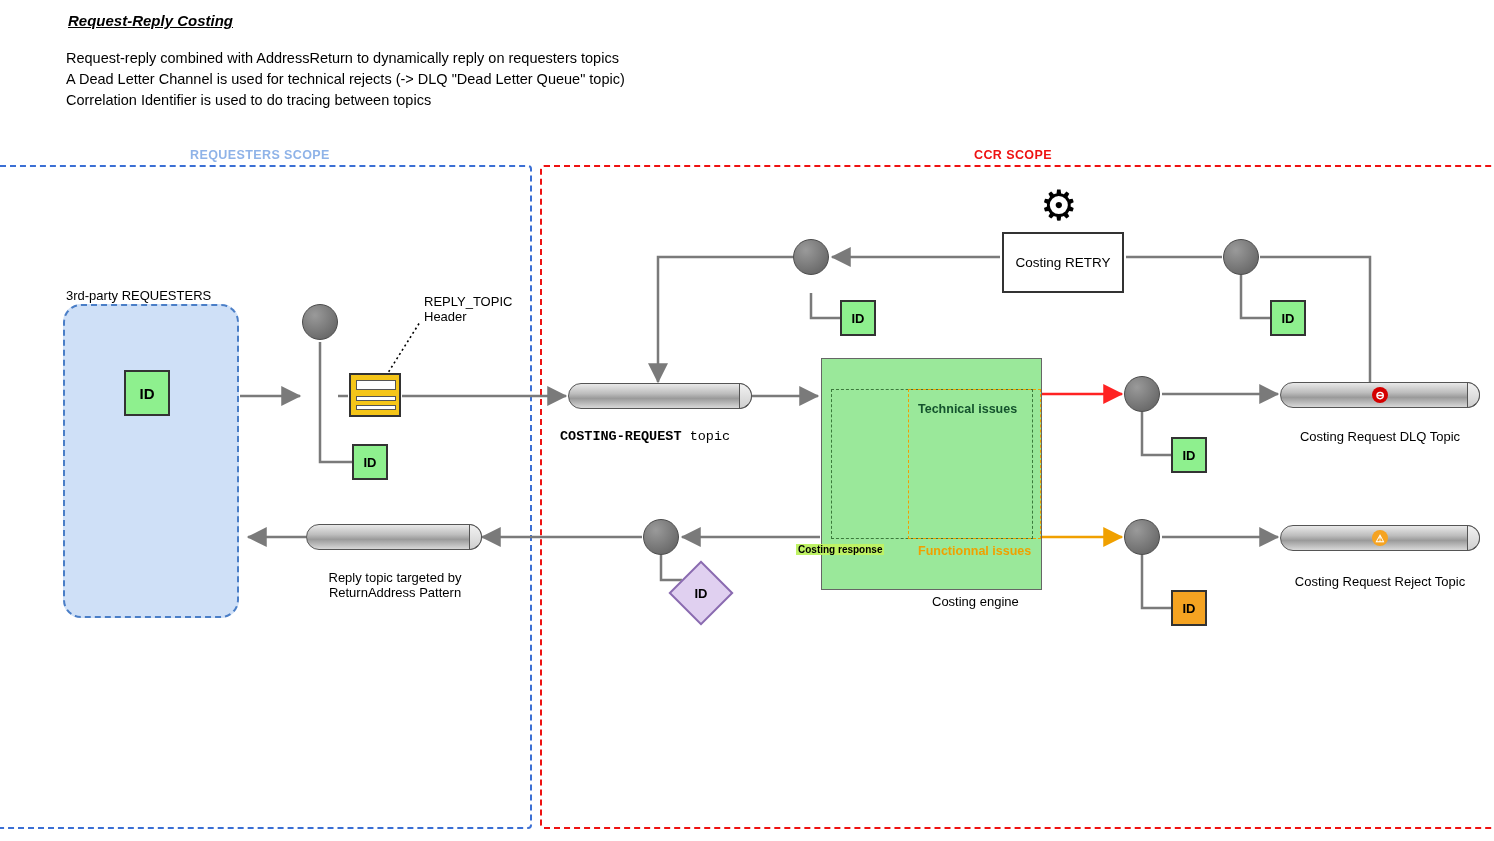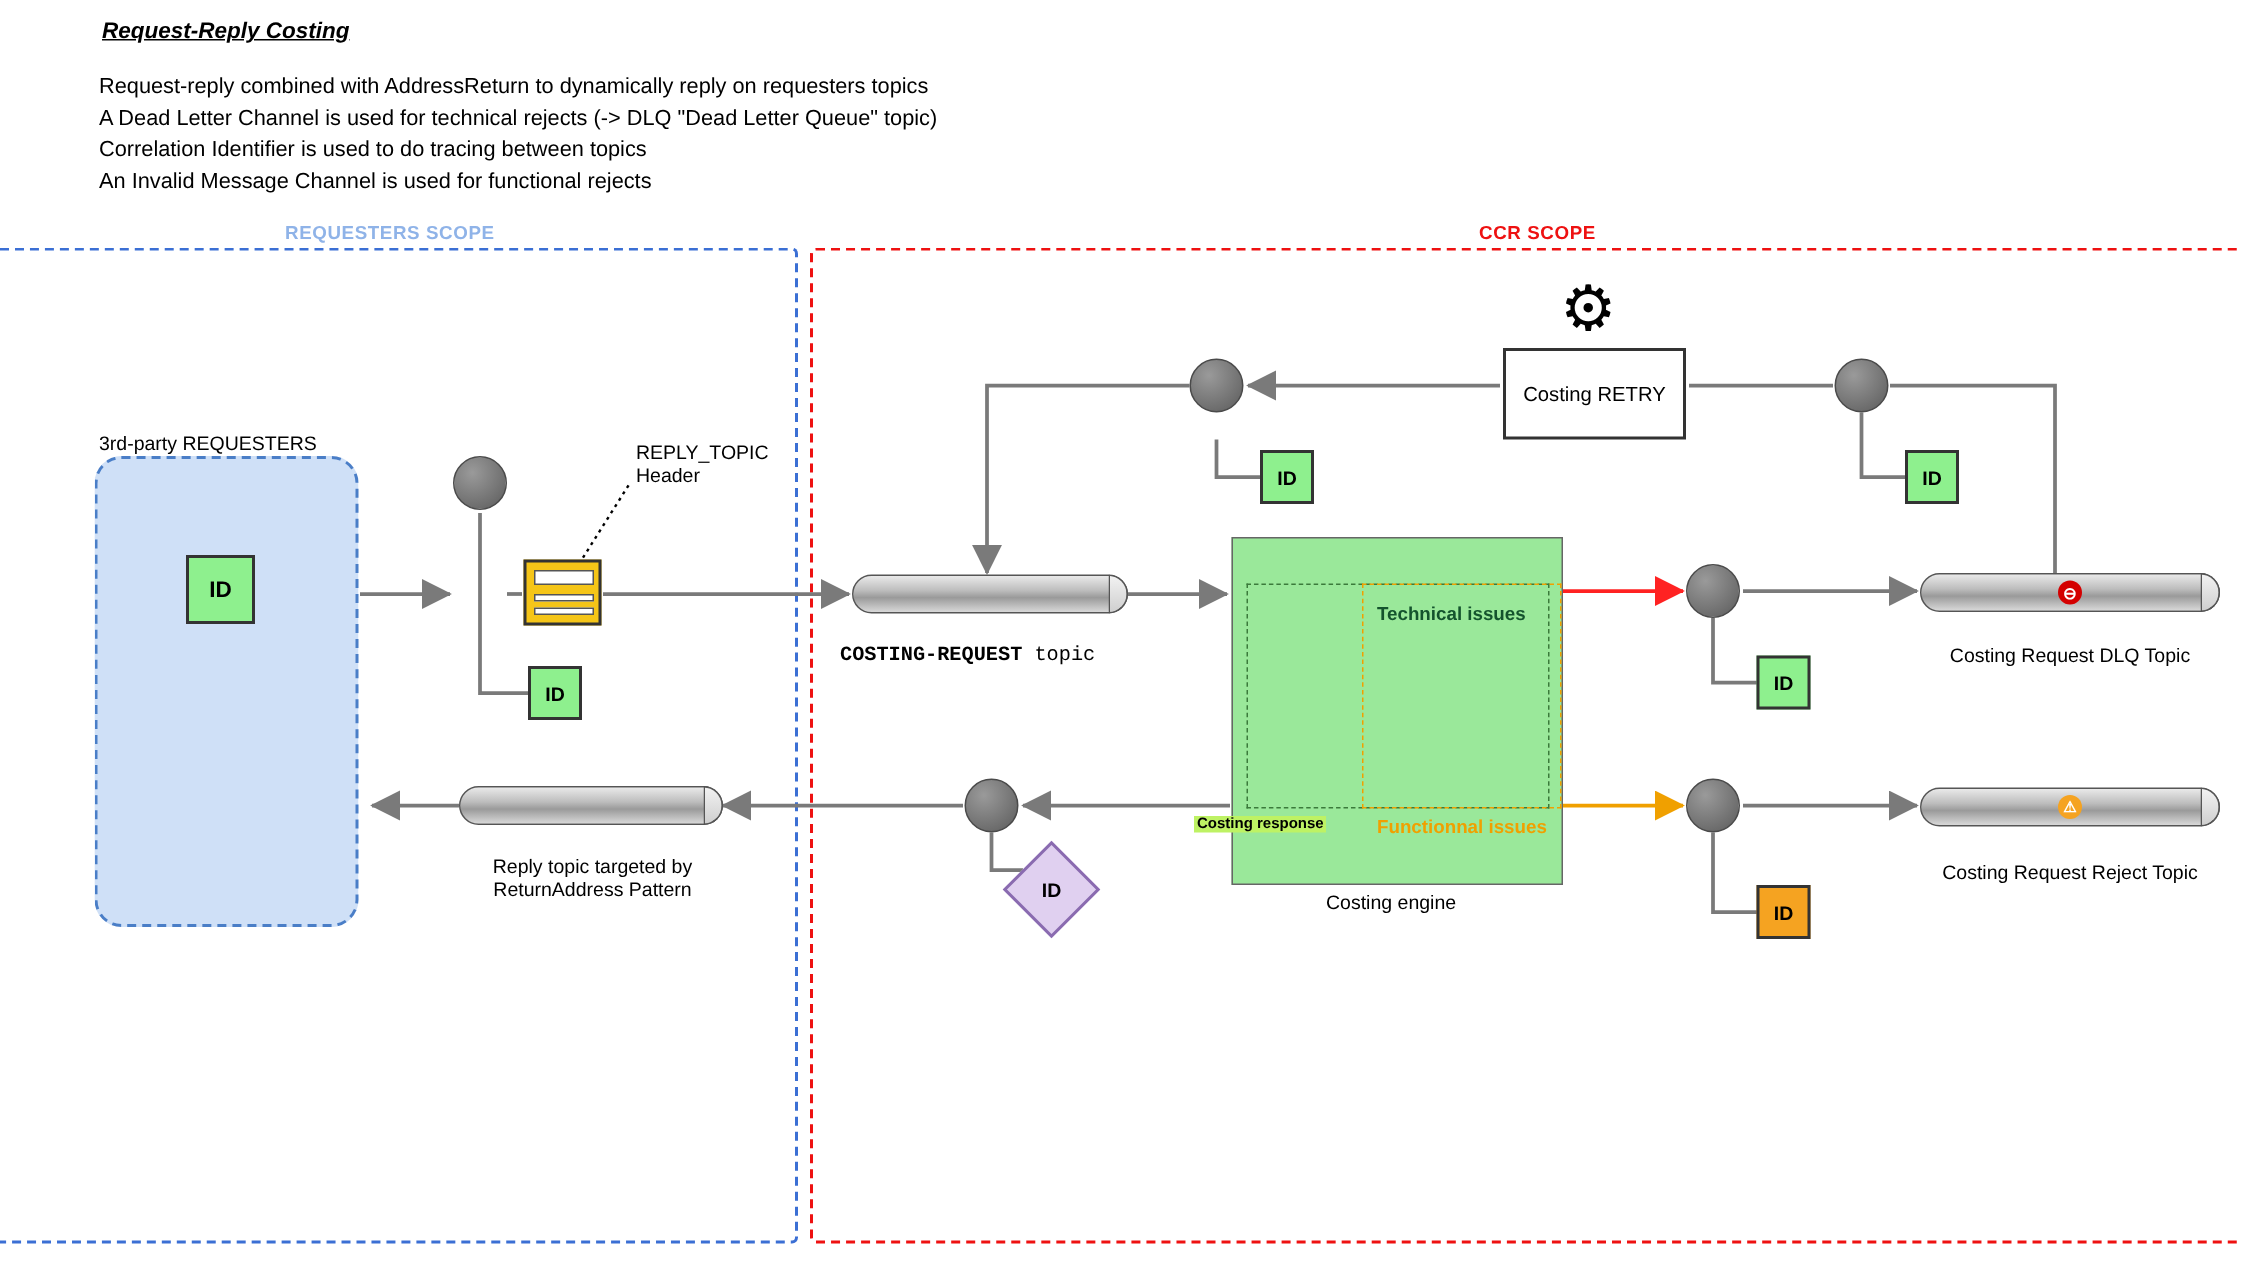--- a/index.html
+++ b/index.html
@@ -59,21 +59,20 @@
     font-weight: bold;
     letter-spacing: 0.4px;
   }
   #requesters-scope-label {
     left: 190px; top: 148px;
     color: #8fb3e8;
   }
   #ccr-scope-label {
     left: 974px; top: 148px;
     color: #ee1111;
-    margin-left: 12px;
   }
 
   
   #thirdparty-box {
     left: 63px; top: 304px;
     width: 172px; height: 310px;
     background: #cfe0f7;
     border: 2px dashed #4a7ec7;
     border-radius: 18px;
   }
@@ -95,21 +94,21 @@
     width: 200px; height: 148px;
     border: 1px dashed #3b7a3b;
   }
   #tech-issue-box {
     left: 908px; top: 389px;
     width: 131px; height: 148px;
     border: 1px dashed #f0a000;
     border-left: 1px dashed #f0a000;
   }
   #costing-engine-caption {
-    left: 884px; top: 594px;
+    left: 932px; top: 594px;
     font-size: 13px;
     color: #000;
   }
   #technical-issues-label {
     left: 918px; top: 402px;
     font-size: 12.5px;
     font-weight: bold;
     color: #14532d;
   }
   #functional-issues-label {
@@ -267,23 +266,20 @@
   <div class="abs" id="title">Request-Reply Costing</div>
   <div class="abs" id="para">
     <div class="para-line">
       <span class="bold">Request-reply</span><span> combined with </span><span class="bold">AddressReturn</span><span> to dynamically reply on requesters topics</span>
     </div>
     <div class="para-line">
       <span>A </span><span class="bold">Dead Letter Channel</span><span> is used for technical rejects (-&gt; DLQ "Dead Letter Queue" topic)</span>
     </div>
     <div class="para-line">
       <span class="bold">Correlation Identifier</span><span> is used to do tracing between topics</span>
-    </div>
-    <div class="para-line">
-      <span>An </span><span class="bold">Invalid Message Channel</span><span> is used for functional rejects</span>
     </div>
   </div>
 
   <div class="abs scope-box" id="requesters-scope"></div>
   <div class="abs scope-label" id="requesters-scope-label">REQUESTERS SCOPE</div>
 
   <div class="abs scope-box" id="ccr-scope"></div>
   <div class="abs scope-label" id="ccr-scope-label">CCR SCOPE</div>
 
   <svg class="overlay">

